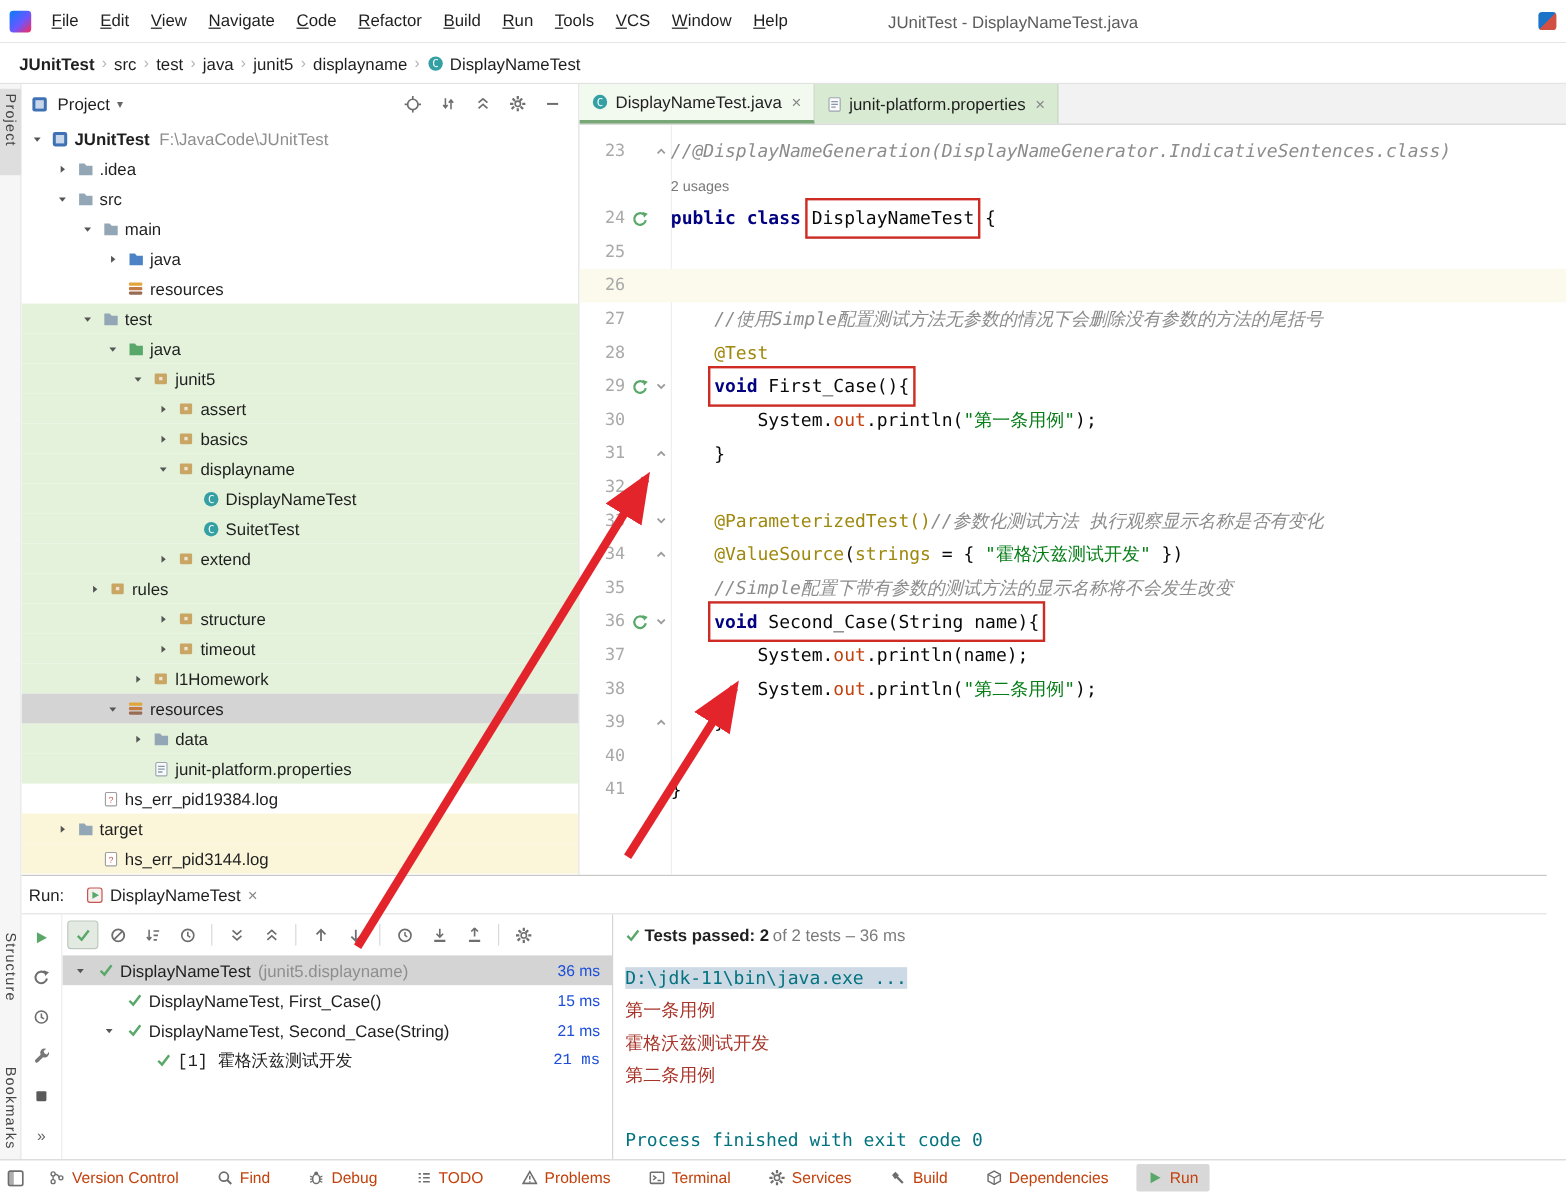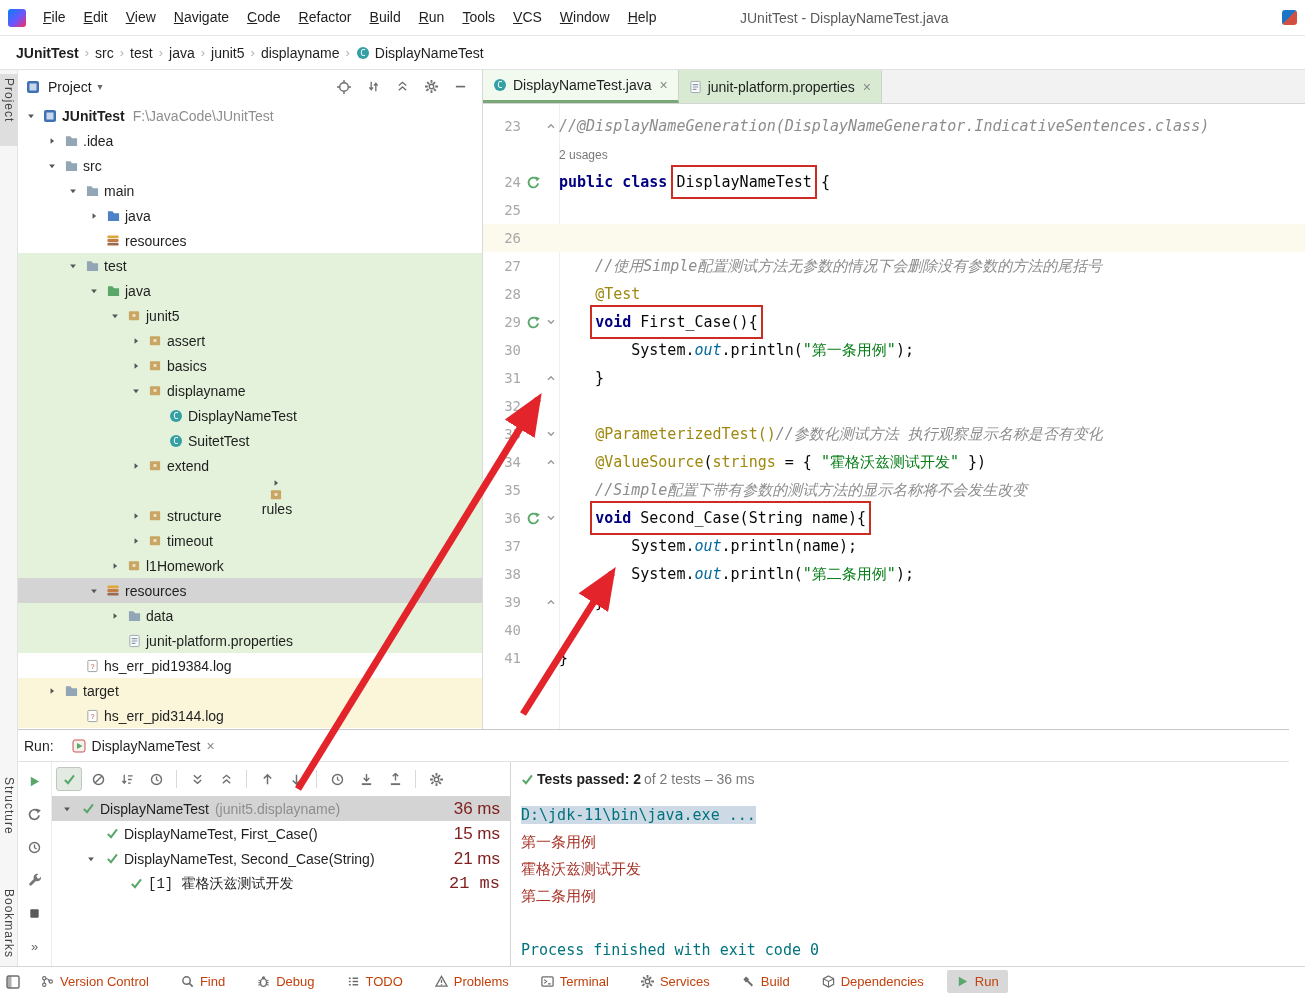--- a/index.html
+++ b/index.html
@@ -49,41 +49,41 @@
 .code-line{display:flex;height:28px;align-items:center;position:relative;}
 .caret-line{background:#FCFAED;}
 .gutter-num{width:38px;text-align:right;color:#A9A9A9;font-family:"DejaVu Sans Mono",monospace;font-size:14px;flex:none;}
 .gutter-ic{width:20px;margin-left:2px;flex:none;display:flex;justify-content:center;}
 .gutter-fold{width:16px;flex:none;display:flex;justify-content:center;}
 .code-text{font-family:"DejaVu Sans Mono",monospace;font-size:15px;line-height:28px;white-space:pre;color:#080808;}
 .tk-c{color:#8C8C8C;font-style:italic;}
 .tk-k{color:#000080;font-weight:bold;}
 .tk-a{color:#9E880D;}
 .tk-s{color:#067D17;}
-.tk-f{color:#0369a1;font-style:italic;}
+.tk-f{color:#c2410c;}
 .tk-p{color:#080808;}
 .inlay{color:#787878;font-family:"Liberation Sans",sans-serif;font-size:12px;}
 .red-box{position:relative;display:inline-block;}
 .red-box::after{content:"";position:absolute;left:-5px;right:-5px;top:-3px;bottom:-3px;border:2px solid #CE2B23;pointer-events:none;}
 
 #run-panel{position:absolute;left:18px;top:729px;right:16px;height:237px;background:#fff;border-top:1px solid #C8C8C8;}
 #run-header{height:32px;display:flex;align-items:center;border-bottom:1px solid #E3E3E3;padding-left:6px;gap:8px;}
 #run-tab{display:flex;align-items:center;gap:6px;padding:0 10px;height:100%;}
 #run-tab .close{color:#888;}
 #run-left-toolbar{position:absolute;left:0;top:32px;bottom:0;width:34px;border-right:1px solid #EDEDED;display:flex;flex-direction:column;align-items:center;padding-top:8px;gap:11px;}
 #run-left-toolbar .icon{width:22px;height:22px;}
 #test-toolbar{position:absolute;left:34px;top:32px;width:458px;height:34px;display:flex;align-items:center;padding-left:4px;gap:3px;}
 .tbtn{width:26px;height:24px;display:flex;align-items:center;justify-content:center;border-radius:3px;}
 .tbtn.pressed{background:#E2EAE2;border:1px solid #BFC8BF;}
 .tsep{width:1px;height:18px;background:#D9D9D9;margin:0 4px;}
 #test-tree{position:absolute;left:34px;top:66px;width:458px;bottom:0;overflow:hidden;}
 .test-row{height:25px;display:flex;align-items:center;white-space:nowrap;position:relative;}
 .test-row .t-arrow{width:22px;display:inline-flex;justify-content:center;flex:none;}
 .test-row .icon{width:20px;}
-.test-time{position:absolute;right:10px;color:#7f1d1d;font-size:17px;}
+.test-time{position:absolute;right:10px;color:#1d4ed8;font-size:13px;}
 .test-note{color:#8E8E8E;margin-left:6px;}
 #console{position:absolute;left:492px;top:32px;right:0;bottom:0;border-left:1px solid #D5D5D5;}
 #test-status{height:34px;display:flex;align-items:center;padding-left:10px;gap:3px;}
 #test-status b{color:#1f1f1f;}
 #test-status .gray{color:#7a7a7a;}
 #console-lines{padding:6px 0 0 10px;font-family:"DejaVu Sans Mono",monospace;font-size:15px;line-height:27px;}
 .cl-cmd{color:#00737F;}
 .cl-err{color:#A8352A;}
 .cl-sel{background:#CDD9E4;}
 
@@ -397,21 +397,21 @@
           </svg>
         </span>
         <span class="icon">
           <svg width="14" height="13" viewBox="0 0 14 14" xmlns="http://www.w3.org/2000/svg">
             <rect x="1.5" y="2.5" width="11" height="9.5" rx="1" fill="#C9A664"></rect>
             <rect x="5.5" y="5.5" width="3" height="3" fill="#fff" opacity=".7"></rect>
           </svg>
         </span>
         <span class="t-label">extend</span>
       </div>
-      <div class="tree-row bg-green" style="padding-left: 52px; flex-direction: column;">
+      <div class="tree-row bg-green" style="padding-left: 52px;">
         <span class="t-arrow">
           <svg width="10" height="10" viewBox="0 0 14 14" xmlns="http://www.w3.org/2000/svg">
             <path d="M5 3v8l5-4z" fill="#555"></path>
           </svg>
         </span>
         <span class="icon">
           <svg width="14" height="13" viewBox="0 0 14 14" xmlns="http://www.w3.org/2000/svg">
             <rect x="1.5" y="2.5" width="11" height="9.5" rx="1" fill="#C9A664"></rect>
             <rect x="5.5" y="5.5" width="3" height="3" fill="#fff" opacity=".7"></rect>
           </svg>

